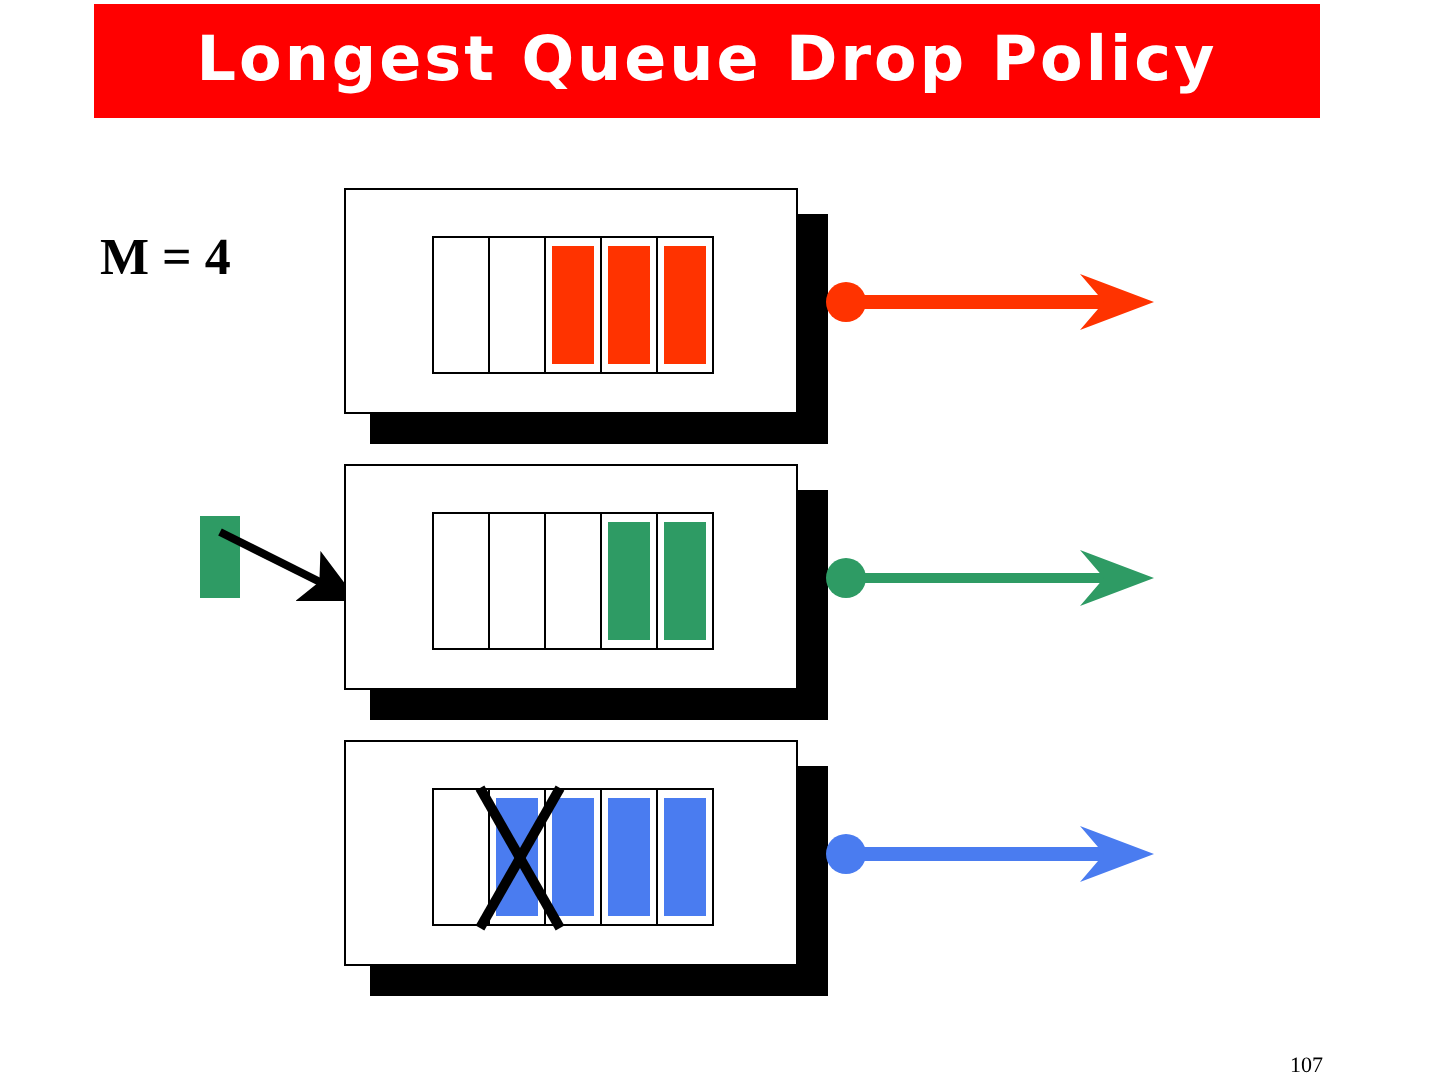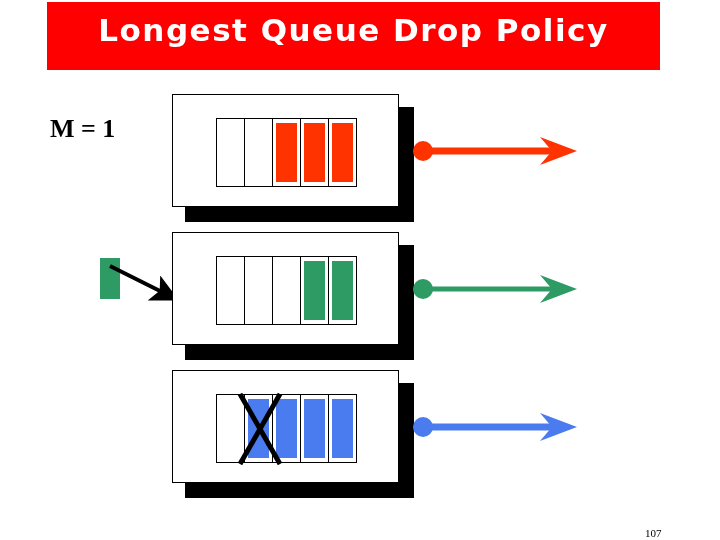--- a/index.html
+++ b/index.html
@@ -15,21 +15,21 @@
     overflow: hidden;
     font-family: "Liberation Sans", sans-serif;
   }
 
   
   #title-banner {
     position: absolute;
     left: 47px;
     top: 2px;
     width: 613px;
-    height: 68px;
+    height: 57px;
     background: #FF0000;
   }
   #title-text {
     position: absolute;
     left: 0;
     top: 0;
     width: 100%;
     height: 57px;
     line-height: 57px;
     text-align: center;
@@ -151,21 +151,21 @@
 </style>
 </head>
 <body>
 
 <div id="slide">
 
   <div id="title-banner">
     <div id="title-text">Longest Queue Drop Policy</div>
   </div>
 
-  <div id="m-label">M = 1</div>
+  <div id="m-label">M = 4</div>
 
   <div id="arrival-bar"></div>
 
   <svg id="arrival-arrow" viewBox="0 0 80 45">
     <defs>
       <marker id="ah-black" markerWidth="7" markerHeight="7" refX="5.6" refY="3.5" orient="auto">
         <path d="M0,0 L7,3.5 L0,7 L1.6,3.5 Z" fill="#000000"></path>
       </marker>
     </defs>
     <line x1="2" y1="4" x2="66" y2="36" stroke="#000000" stroke-width="4" marker-end="url(#ah-black)"></line>

